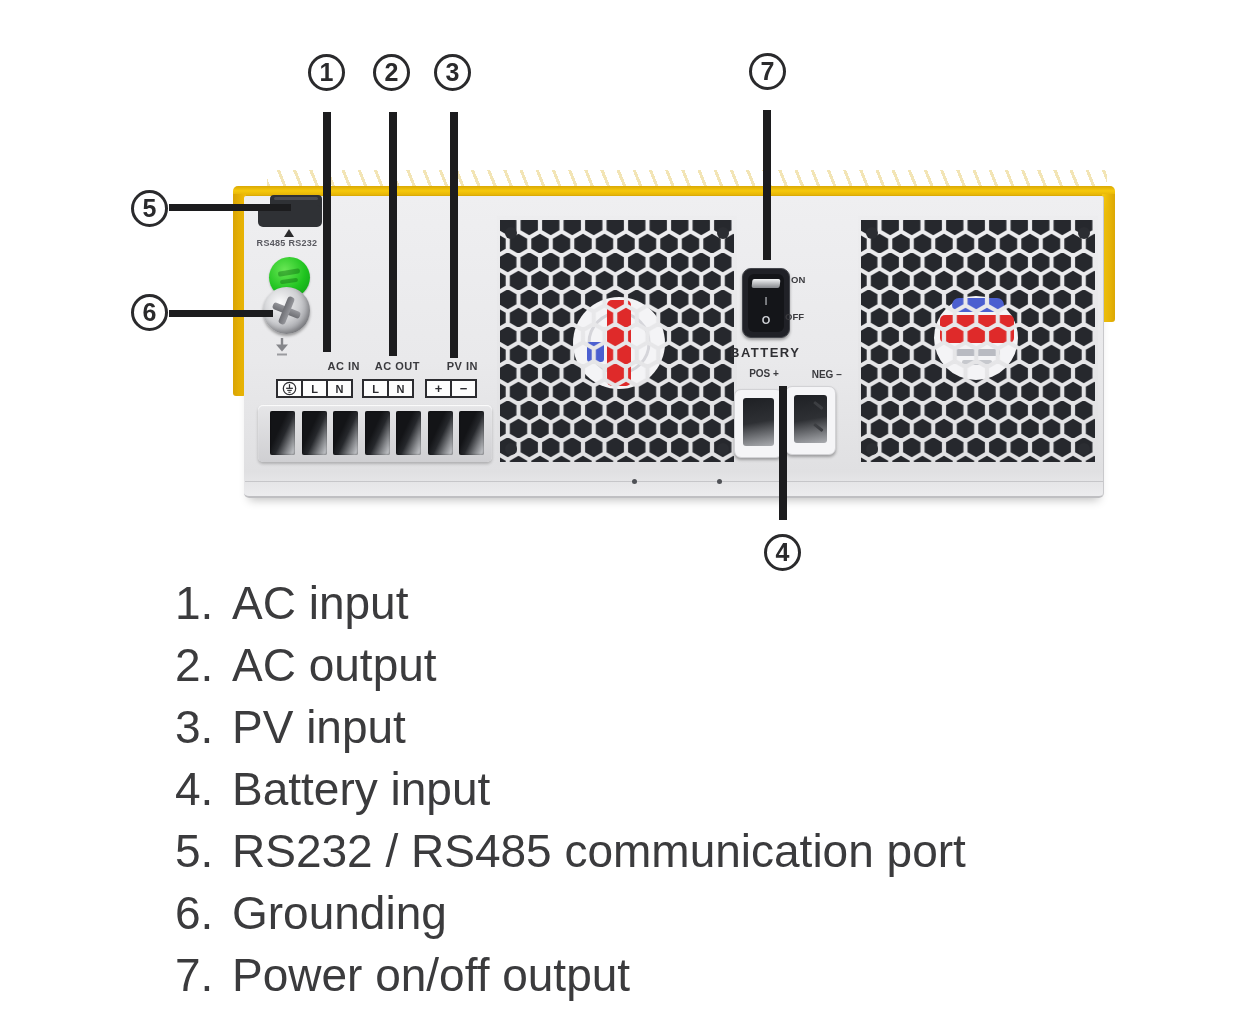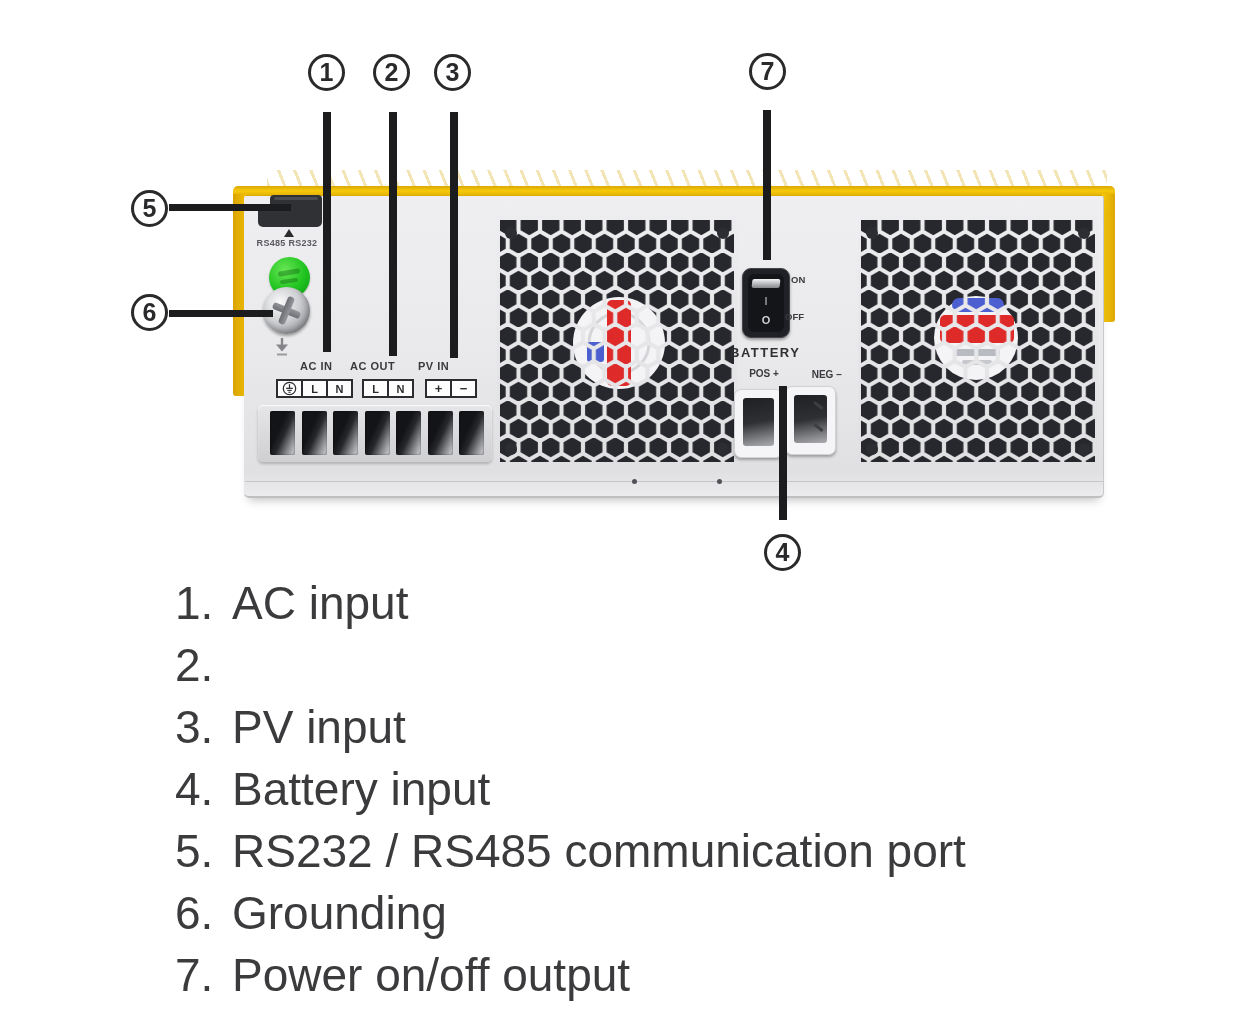--- a/index.html
+++ b/index.html
@@ -45,21 +45,21 @@
   .screw{position:absolute;left:30px;top:101px;width:47px;height:47px;border-radius:50%;
       background:radial-gradient(circle at 36% 34%, #fbfbfc, #cdced1 45%, #9a9ba0 76%, #7c7e82 100%);
       box-shadow:0 2px 3px rgba(0,0,0,.35), inset -2px -3px 5px rgba(0,0,0,.22);}
   .screw::before,.screw::after{content:"";position:absolute;left:9px;top:20px;width:29px;height:7px;
       background:linear-gradient(180deg,#95969b,#6e6f74);border-radius:3px;}
   .screw::before{transform:rotate(22deg);}
   .screw::after{transform:rotate(112deg);}
   .gnd-icon{position:absolute;left:38px;top:150px;}
 
   
-  .tlabel{position:absolute;top:174px;text-align:left;font-size:11px;font-weight:bold;color:#3a3a3e;letter-spacing:.5px;}
+  .tlabel{position:absolute;top:174px;text-align:right;font-size:11px;font-weight:bold;color:#3a3a3e;letter-spacing:.5px;}
   .tbox{position:absolute;top:193px;width:27px;height:19px;box-sizing:border-box;border:2px solid #2c2c30;
         background:#fdfdfd;display:flex;align-items:center;justify-content:center;
         font-size:11px;font-weight:bold;color:#2c2c30;}
   .tbox.sign{font-size:13px;}
 
   
   .tblock{position:absolute;left:25px;top:219px;width:234px;height:57px;border-radius:5px;
         background:linear-gradient(180deg,#e6e6e8,#cfcfd2);
         box-shadow:inset 0 1px 1px rgba(255,255,255,.9), 0 2px 3px rgba(0,0,0,.22);}
   .slot{position:absolute;top:6px;width:25px;height:44px;border-radius:2px;
@@ -263,20 +263,21 @@
   <div class="callout" style="left:131px;top:294px;">6</div>
   <div class="callout" style="left:764px;top:534px;">4</div>
 
   <div class="legend">
     <div class="legend-row">
       <span class="legend-num">1.</span>
       <span>AC input</span>
     </div>
     <div class="legend-row">
       <span class="legend-num">2.</span>
+      <span>AC output</span>
     </div>
     <div class="legend-row">
       <span class="legend-num">3.</span>
       <span>PV input</span>
     </div>
     <div class="legend-row">
       <span class="legend-num">4.</span>
       <span>Battery input</span>
     </div>
     <div class="legend-row">

